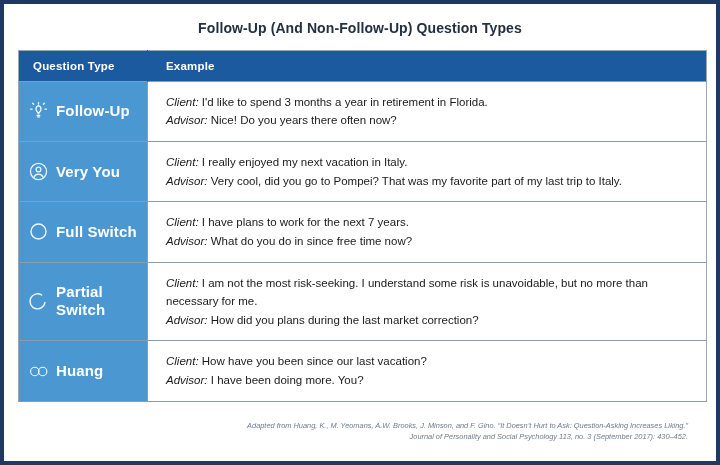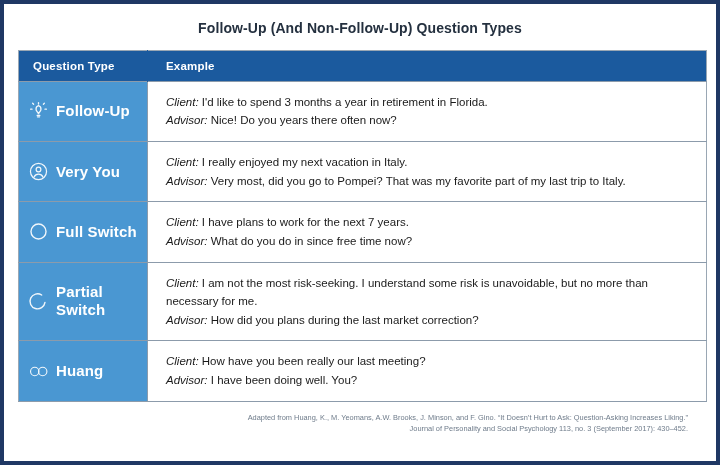--- a/index.html
+++ b/index.html
@@ -117,25 +117,26 @@
   }
 
   .speaker {
     font-style: italic;
   }
 
   .exline { white-space: normal; }
 
   
   #figure-source {
-    margin: 10px 14px 0 14px;
+    margin: 18px 14px 0 14px;
     text-align: right;
     font-size: 7.4px;
     line-height: 1.55;
     color: #6e7b8a;
+    font-style: italic;
   }
   #figure-source .src-line1 { display: block; }
   #figure-source .src-line2 { display: block; text-align: right; }
 </style>
 </head>
 <body>
 
 <div id="figure-frame">
   <div id="figure-inner">
 
@@ -180,21 +181,21 @@
                     <circle cx="12" cy="12" r="9.2"></circle>
                     <circle cx="12" cy="9.6" r="2.7"></circle>
                     <path d="M6.9 18.4a5.6 5.6 0 0 1 10.2 0" stroke-linecap="round"></path>
                   </svg>
                 </span>
                 <span class="type-label">Very You</span>
               </div>
             </td>
             <td class="cell-example">
               <div class="exline"><span class="speaker">Client:</span><span class="utterance"> I really enjoyed my next vacation in Italy.</span></div>
-              <div class="exline"><span class="speaker">Advisor:</span><span class="utterance"> Very most, did you go to Pompei? That was my favorite part of my last trip to Italy.</span></div>
+              <div class="exline"><span class="speaker">Advisor:</span><span class="utterance"> Very cool, did you go to Pompei? That was my favorite part of my last trip to Italy.</span></div>
             </td>
           </tr>
           <tr>
             <td class="cell-type">
               <div class="type-inner">
                 <span class="type-icon">
                   <svg width="21" height="21" viewBox="0 0 24 24" fill="none" stroke="#ffffff" stroke-width="1.6">
                     <circle cx="12" cy="12" r="8.6"></circle>
                   </svg>
                 </span>
@@ -228,22 +229,22 @@
                 <span class="type-icon">
                   <svg width="23" height="21" viewBox="0 0 28 24" fill="none" stroke="#ffffff" stroke-width="1.5">
                     <circle cx="9" cy="12" r="5.6"></circle>
                     <circle cx="19.6" cy="12" r="5.6"></circle>
                   </svg>
                 </span>
                 <span class="type-label">Huang</span>
               </div>
             </td>
             <td class="cell-example">
-              <div class="exline"><span class="speaker">Client:</span><span class="utterance"> How have you been really our last meeting?</span></div>
-              <div class="exline"><span class="speaker">Advisor:</span><span class="utterance"> I have been doing well. You?</span></div>
+              <div class="exline"><span class="speaker">Client:</span><span class="utterance"> How have you been since our last vacation?</span></div>
+              <div class="exline"><span class="speaker">Advisor:</span><span class="utterance"> I have been doing more. You?</span></div>
             </td>
           </tr>
         </tbody>
     </table>
 
     <div id="figure-source">
       <span class="src-line1">Adapted from Huang, K., M. Yeomans, A.W. Brooks, J. Minson, and F. Gino. “It Doesn’t Hurt to Ask: Question-Asking Increases Liking.”</span>
       <span class="src-line2">Journal of Personality and Social Psychology 113, no. 3 (September 2017): 430–452.</span>
     </div>
 

